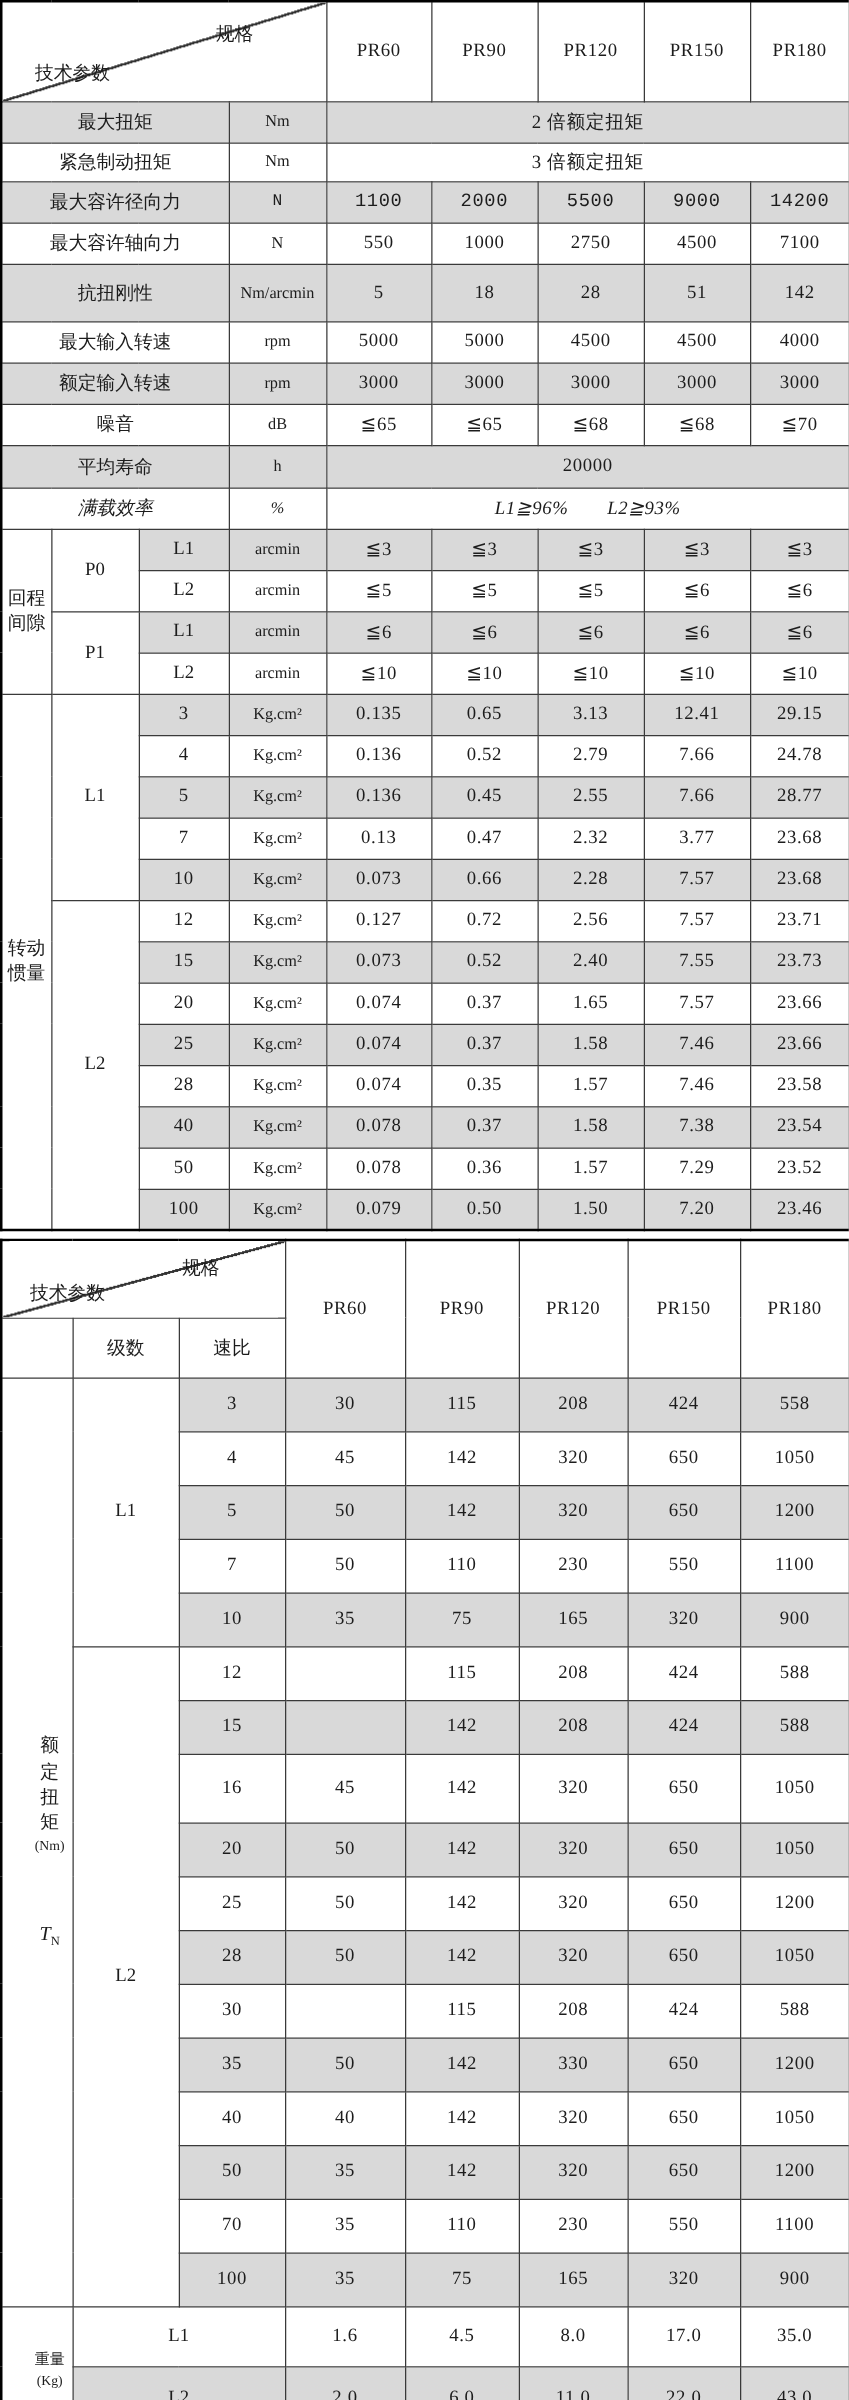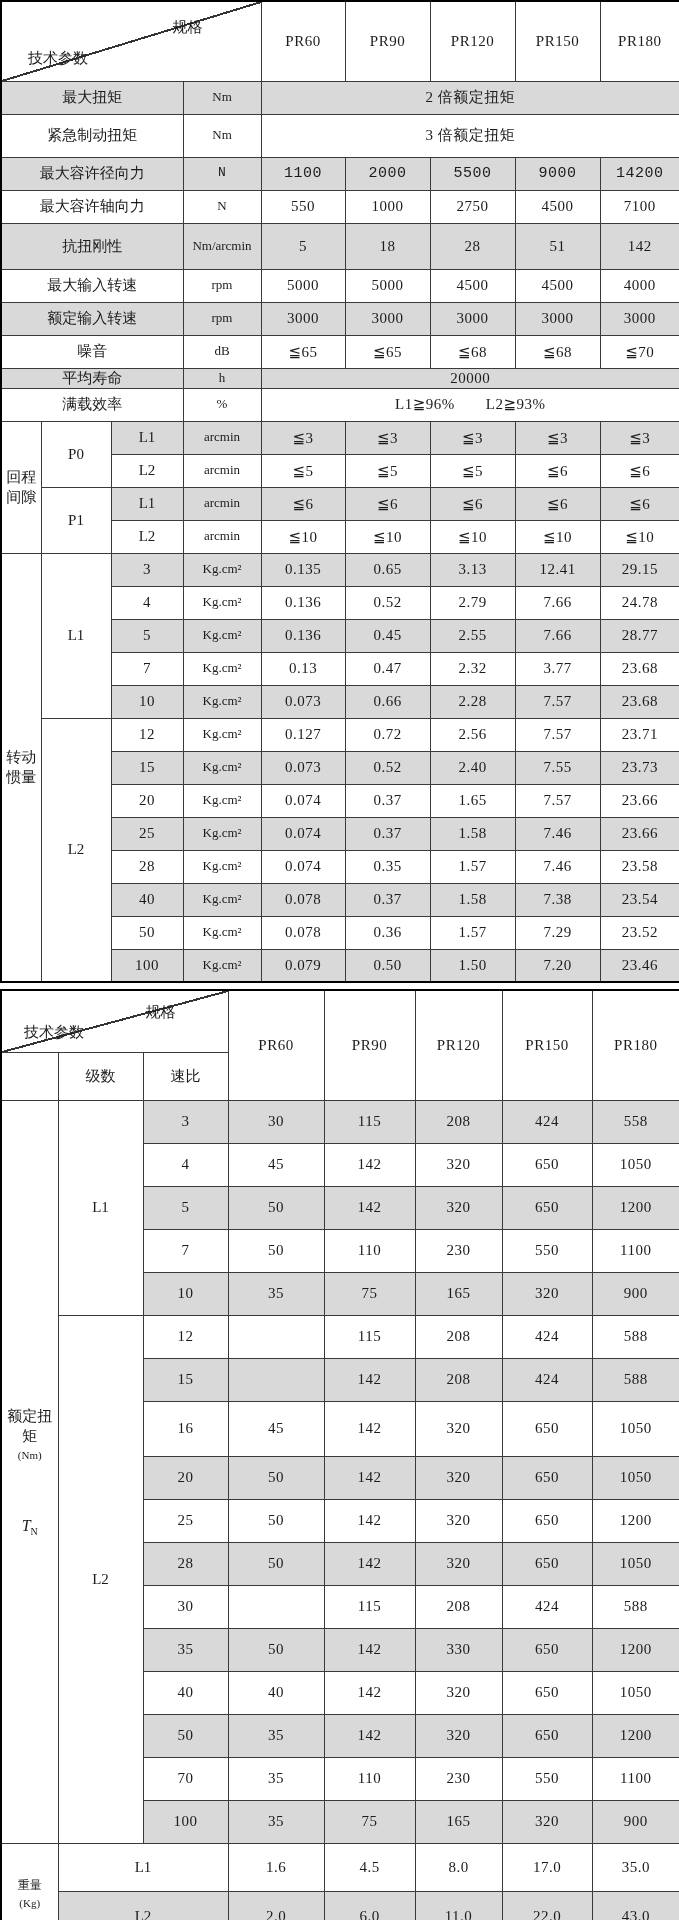--- a/index.html
+++ b/index.html
@@ -13,21 +13,21 @@
   .val{font-size:15px;letter-spacing:0.5px;}
   .unit{font-size:13px;word-break:break-all;line-height:1.15;padding:0 2px;}
   .prh{font-size:15px;letter-spacing:0.5px;background:#ffffff;}
   .vlabel{font-size:15px;line-height:1.35;padding:0 4px;background:#ffffff;}
   .corner{position:relative;background:#ffffff;
     background-image:linear-gradient(to bottom right,transparent calc(50% - 1px),#333 calc(50% - 1px),#333 calc(50% + 1px),transparent calc(50% + 1px));}
   .c-spec{position:absolute;top:16px;right:58px;font-size:15px;text-align:center;}
   .c-param{position:absolute;left:26px;bottom:13px;font-size:15px;}
   .t2 .c-spec{top:12px;right:52px;}
   .t2 .c-param{left:22px;bottom:10px;}
-  .vgroup{background:#ffffff;}
+  .vgroup{background:#ffffff;padding-left:20px;}
   .vg-title{font-size:15px;line-height:1.35;padding:0 4px;}
   .vg-unit{font-size:11px;margin-top:3px;}
   .vg-sym{font-size:16px;margin-top:56px;font-style:italic;}
   .vg-sym sub{font-size:10px;font-style:normal;}
   .wg-title{font-size:12px;}
   .wg-unit{font-size:11px;margin-top:3px;}
 </style>
 </head>
 <body>
 
@@ -57,21 +57,21 @@
           <td class="prh">PR150</td>
           <td class="prh">PR180</td>
         </tr>
     </tbody>
     <tbody id="t1-body">
         <tr style="height: 33px;">
           <td class="lbl s" colspan="3">最大扭矩</td>
           <td class="unit s">Nm</td>
           <td class="val s" colspan="5">2 倍额定扭矩</td>
         </tr>
-        <tr style="height: 43px;">
+        <tr style="height: 31px;">
           <td class="lbl" colspan="3">紧急制动扭矩</td>
           <td class="unit">Nm</td>
           <td class="val" colspan="5">3 倍额定扭矩</td>
         </tr>
         <tr style="height: 33px; font-family: Liberation Mono, monospace;">
           <td class="lbl s" colspan="3">最大容许径向力</td>
           <td class="unit s">N</td>
           <td class="val s">1100</td>
           <td class="val s">2000</td>
           <td class="val s">5500</td>
@@ -116,26 +116,26 @@
         </tr>
         <tr style="height: 33px;">
           <td class="lbl" colspan="3">噪音</td>
           <td class="unit">dB</td>
           <td class="val">≦65</td>
           <td class="val">≦65</td>
           <td class="val">≦68</td>
           <td class="val">≦68</td>
           <td class="val">≦70</td>
         </tr>
-        <tr style="height: 20px;">
+        <tr style="height: 34px;">
           <td class="lbl s" colspan="3">平均寿命</td>
           <td class="unit s">h</td>
           <td class="val s" colspan="5">20000</td>
         </tr>
-        <tr style="height: 33px;">
+        <tr style="height: 33px; font-style: italic;">
           <td class="lbl" colspan="3">满载效率</td>
           <td class="unit">%</td>
           <td class="val" colspan="5">L1≧96%　　L2≧93%</td>
         </tr>
         <tr style="height: 33px;">
           <td class="vlabel" rowspan="4">回程间隙</td>
           <td class="lbl" rowspan="2">P0</td>
           <td class="lbl s">L1</td>
           <td class="unit s">arcmin</td>
           <td class="val s">≦3</td>

